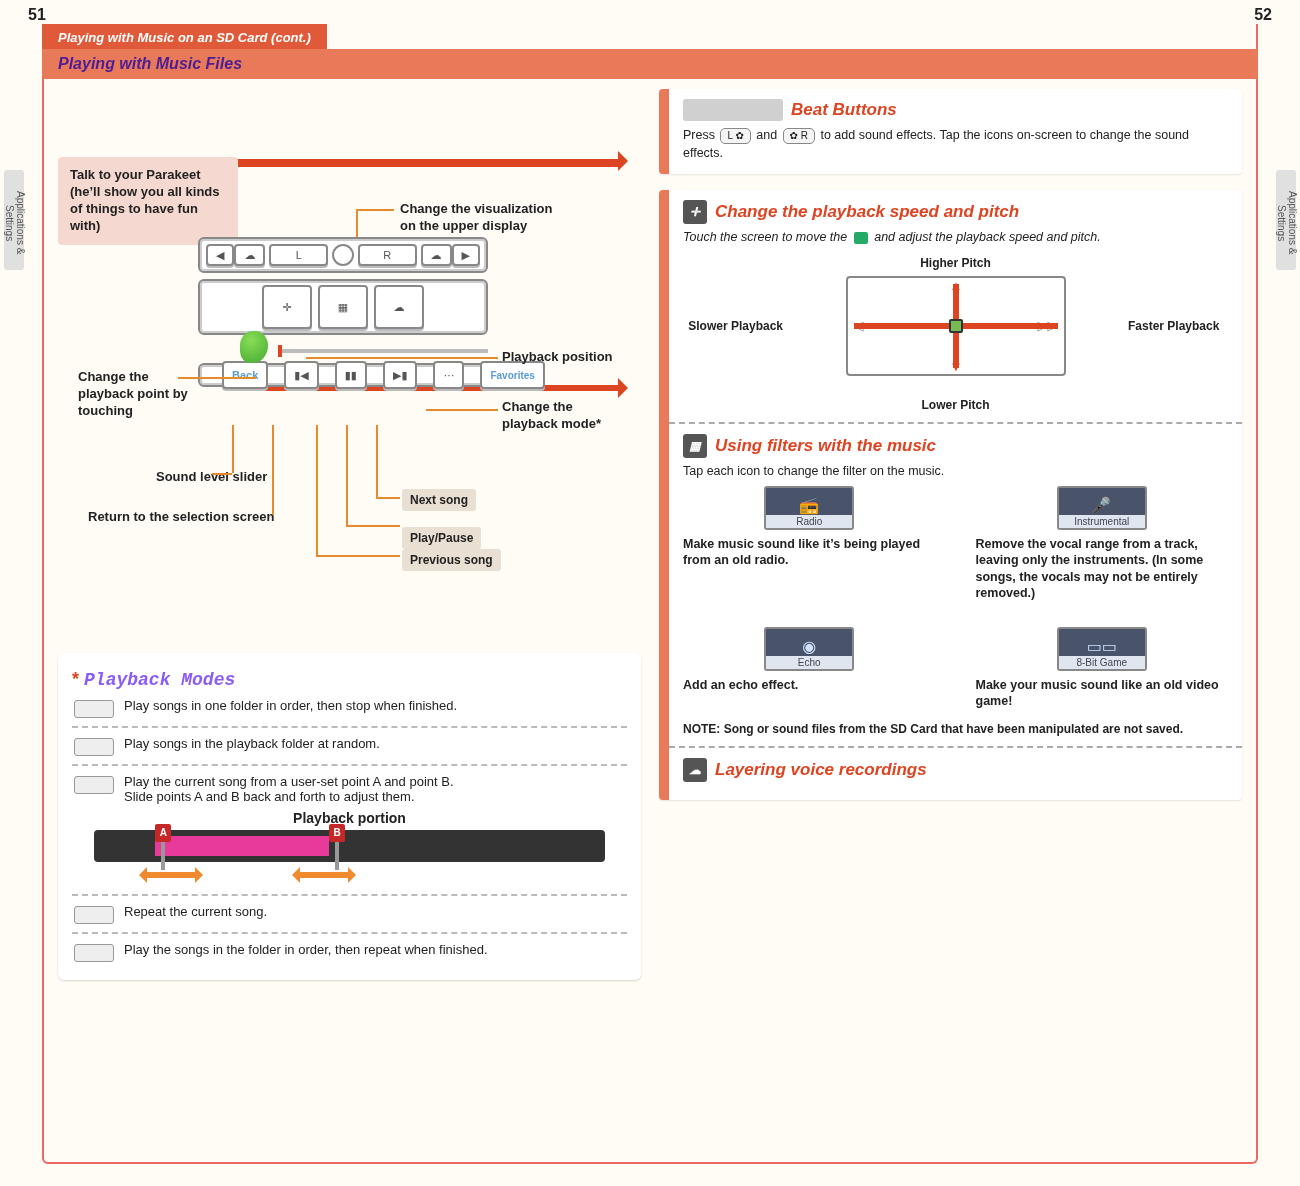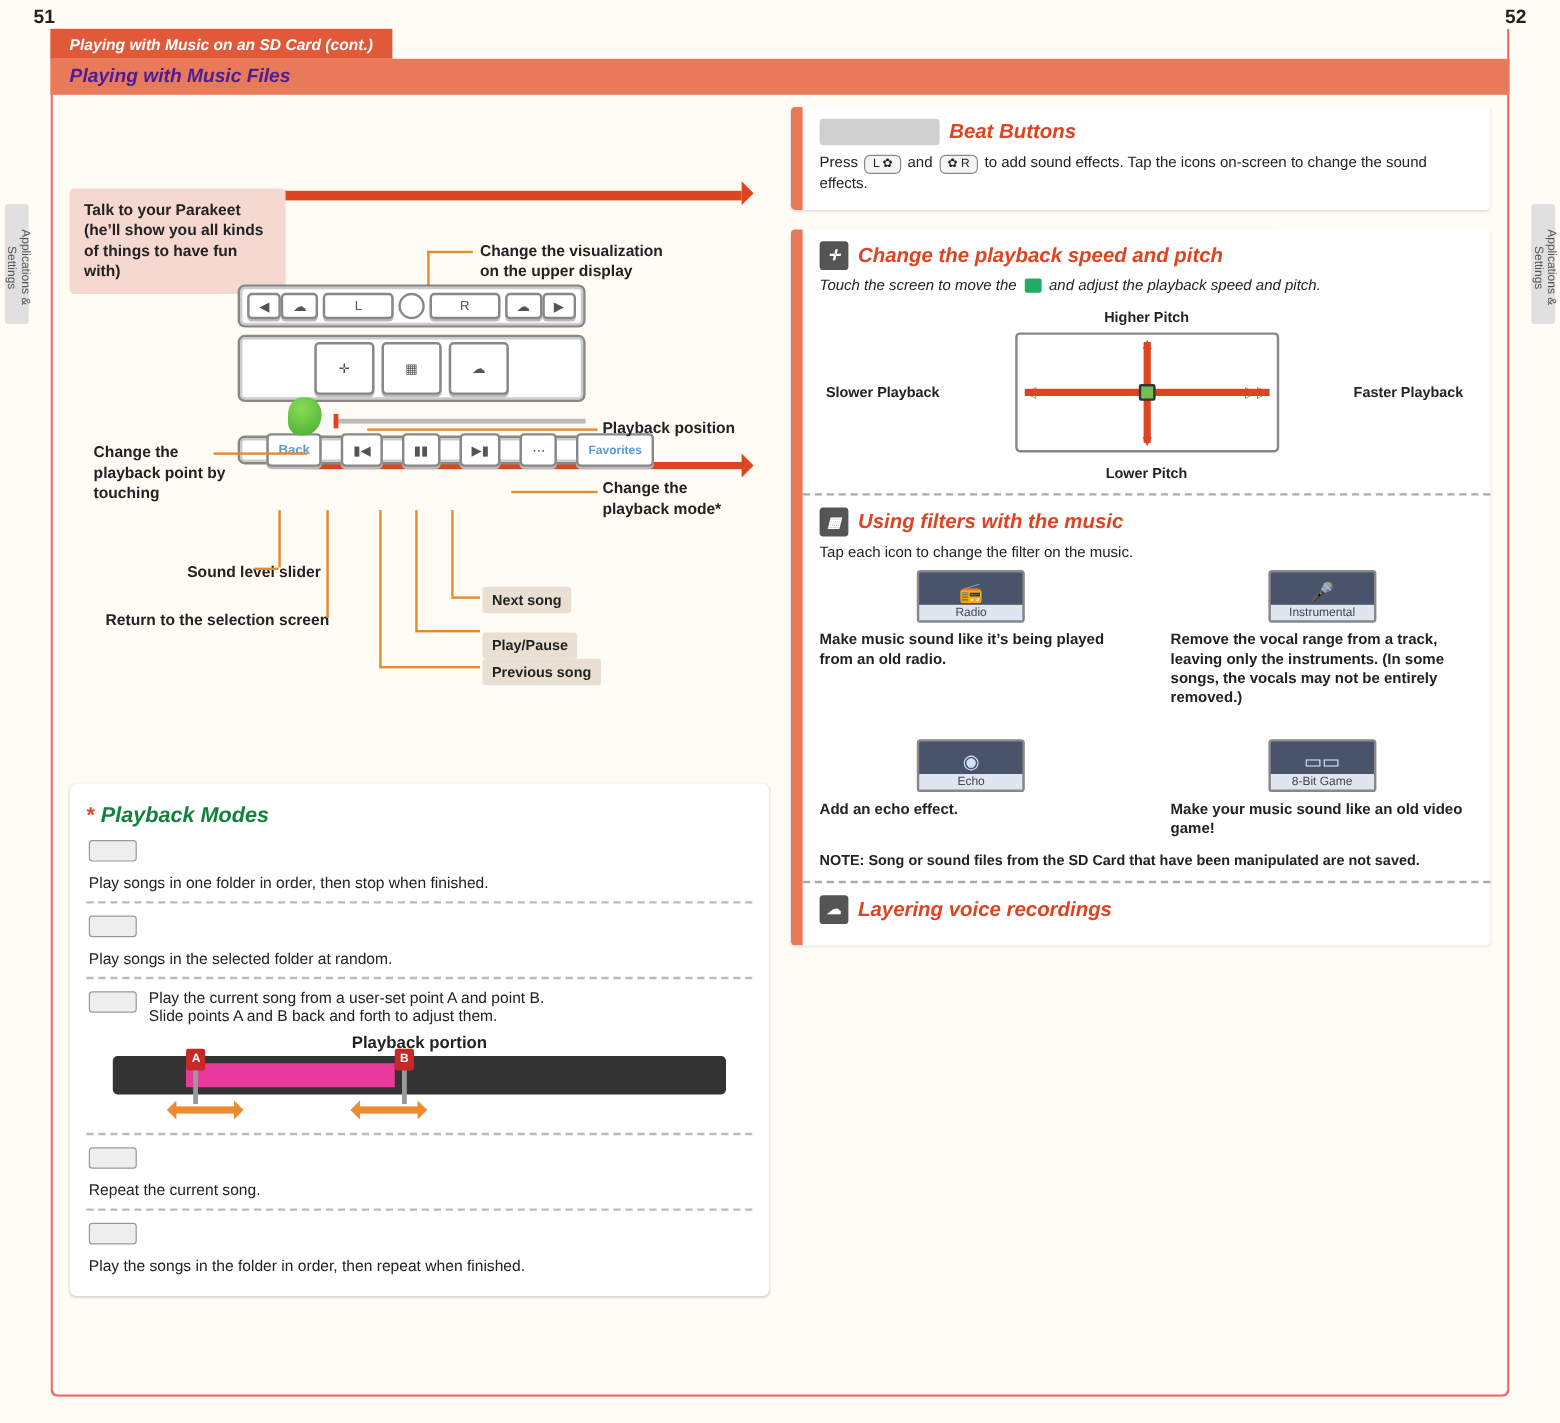--- a/index.html
+++ b/index.html
@@ -46,22 +46,22 @@
   .red-line-h { position:absolute; height:12px; background:#d42; }
   .red-line-v { position:absolute; width:12px; background:#d42;}
   .orange-line-v {position:absolute; width:2px; background:#e68a2e;}
   .orange-line-h {position:absolute; height:2px; background:#e68a2e;}
   .mini-callout{ position:absolute; background:#eadfd3; padding:4px 8px; font-size:12px; border-radius:3px; font-weight:bold;}
 
   
   .card { background:#fff; border-radius:6px; padding:16px 14px 10px; margin-top:4px; box-shadow:0 1px 2px rgba(0,0,0,.15);}
   .card-title { font-size:18px; font-weight:bold; font-style:italic; }
   .card-title .star{ color:#d42; font-style:normal;}
-  .card-title .tt { color:#15803d;}
-  .mode-row { padding:8px 2px; border-bottom:2px dashed #bbb; display:flex; gap:10px; align-items:flex-start;flex-direction:column;}
+  .card-title .tt { color:#8b5cf6;font-family:Liberation Mono, monospace;}
+  .mode-row { padding:8px 2px; border-bottom:2px dashed #bbb; display:flex; gap:10px; align-items:flex-start;}
   .mode-row:last-child { border-bottom:none;}
   .mode-icon { width:40px; height:18px; background:#eee; border:1px solid #999; border-radius:3px; flex:none; margin-top:2px;}
   .portion-label{ font-size:14px; font-weight:bold; text-align:center; margin-top:6px;}
   .portion-bar { height:32px; background:#333; border-radius:4px; position:relative; margin:4px 20px 0;}
   .portion-fill { position:absolute; left:12%; width:34%; top:6px; bottom:6px; background:#e83a9a;}
   .marker{ position:absolute; top:-6px; width:18px; height:46px;}
   .marker .flag{ width:16px; height:18px; background:#c62828; border-radius:2px; color:#fff; font-size:10px; text-align:center; line-height:18px; font-weight:bold;}
   .marker .stick{ width:4px; height:28px; background:#999; margin-left:6px;}
   .marker.a{ left:12%;} .marker.b{ left:46%;}
   .dbl-arrow{ position:absolute; bottom:-16px; height:6px; background:#f08a2e; width:52px;}
@@ -188,21 +188,21 @@
         <div class="card">
           <div class="card-title">
             <span class="star">*</span> <span class="tt">Playback Modes</span>
           </div>
           <div class="mode-row">
             <div class="mode-icon"></div>
             <div>Play songs in one folder in order, then stop when finished.</div>
           </div>
           <div class="mode-row">
             <div class="mode-icon"></div>
-            <div>Play songs in the selected folder at random.</div>
+            <div>Play songs in the playback folder at random.</div>
           </div>
           <div class="mode-row" style="display:block;">
             <div style="display:flex; gap:10px;">
               <div class="mode-icon"></div>
               <div>
                 <div>Play the current song from a user-set point A and point B.</div>
                 <div>Slide points A and B back and forth to adjust them.</div>
               </div>
             </div>
             <div class="portion-label">Playback portion</div>
@@ -258,21 +258,21 @@
               <span style="position:absolute;left:6px;top:50%;margin-top:-8px;color:#888">◁</span>
               <span style="position:absolute;right:6px;top:50%;margin-top:-8px;color:#888">▷▷</span>
               <div class="cross-v"></div>
                 <div class="cross-h"></div>
                 <div class="cross-center"></div>
               <span style="position:absolute;left:50%;top:0;margin-left:-6px;color:#d42">▲</span>
               <span style="position:absolute;left:50%;bottom:0;margin-left:-6px;color:#d42">▼</span>
             </div>
             <div class="axis-label" style="width:100px">Faster Playback</div>
           </div>
-          <div style="text-align:center;margin-top:4px" class="axis-label">Lower Pitch</div>
+          <div style="text-align:center;margin-top:16px" class="axis-label">Lower Pitch</div>
 
           <div class="dash-sep"></div>
 
           <div class="sec-h">
             <span class="sec-icon">▦</span>
             <span>Using filters with the music</span>
           </div>
           <div style="font-size:12.5px">Tap each icon to change the filter on the music.</div>
           <div class="filter-grid">
             <div class="filter-cell">

